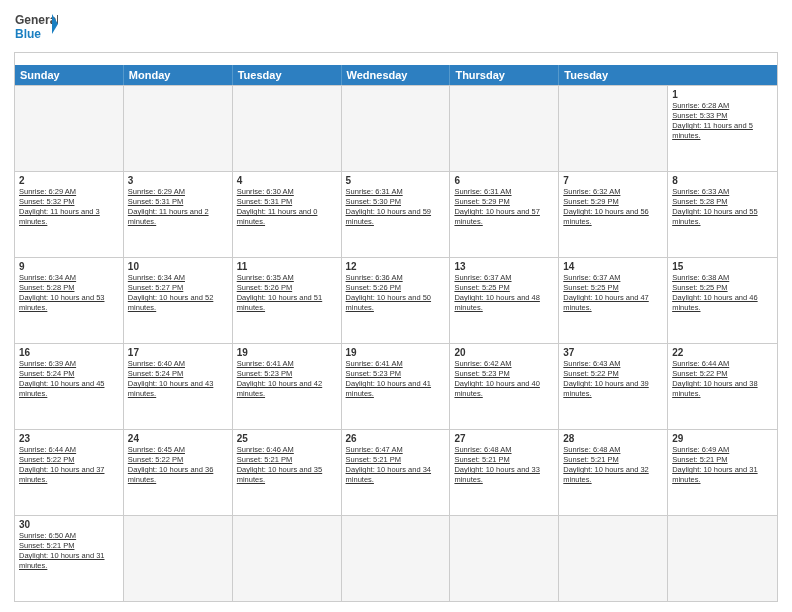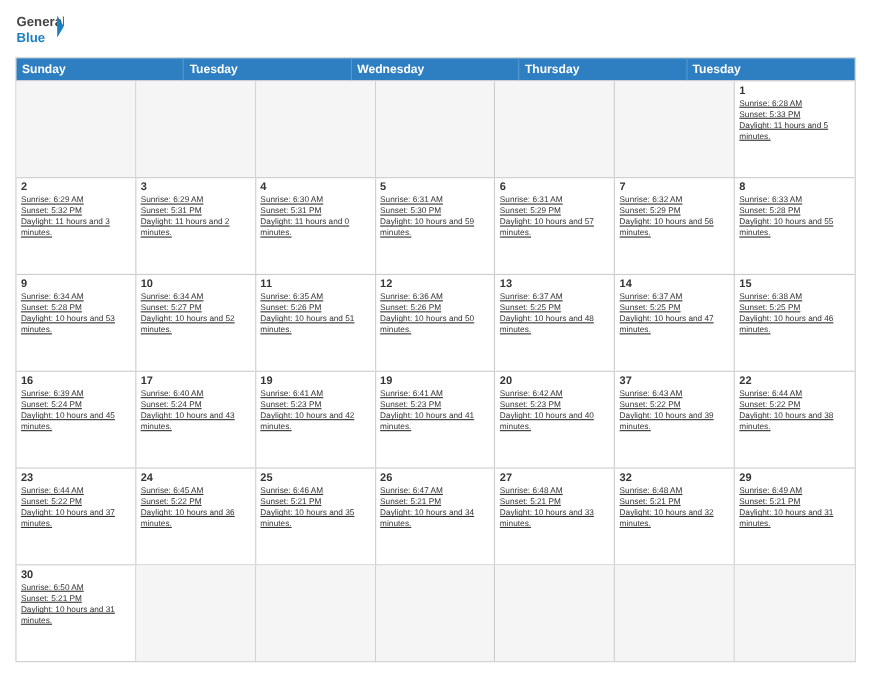--- a/index.html
+++ b/index.html
@@ -41,22 +41,23 @@
       color: #555;
     }
     .calendar {
       flex: 1;
       display: flex;
       flex-direction: column;
       border: 1px solid #ccc;
     }
     .cal-header-row {
       display: grid;
-      grid-template-columns: repeat(5, 1fr);
+      grid-template-columns: repeat(7, 1fr);
       background: #2d7fc1;
+      margin-top: 12px;
     }
     .cal-header-cell {
       color: #fff;
       font-size: 11px;
       font-weight: bold;
       padding: 4px 5px;
       border-right: 1px solid #5599cc;
     }
     .cal-header-cell:last-child { border-right: none; }
     .cal-body {
@@ -109,20 +110,21 @@
       </div>
     <div class="title-area">
       <div class="month-title"></div>
       <div class="subtitle"></div>
     </div>
   </div>
 
   <div class="calendar">
     <div class="cal-header-row">
     <div class="cal-header-cell">Sunday</div>
+        <div class="cal-header-cell">Monday</div>
         <div class="cal-header-cell">Tuesday</div>
         <div class="cal-header-cell">Wednesday</div>
         <div class="cal-header-cell">Thursday</div>
         <div class="cal-header-cell">Tuesday</div>
       </div>
     <div class="cal-body">
     <div class="cal-row">
           <div class="cal-cell empty"></div>
           <div class="cal-cell empty"></div>
           <div class="cal-cell empty"></div>
@@ -239,21 +241,21 @@
           </div>
           <div class="cal-cell">
             <span class="day-num">26</span>
             <div class="cell-info">Sunrise: 6:47 AM<br>Sunset: 5:21 PM<br>Daylight: 10 hours and 34 minutes.</div>
           </div>
           <div class="cal-cell">
             <span class="day-num">27</span>
             <div class="cell-info">Sunrise: 6:48 AM<br>Sunset: 5:21 PM<br>Daylight: 10 hours and 33 minutes.</div>
           </div>
           <div class="cal-cell">
-            <span class="day-num">32</span>
+            <span class="day-num">28</span>
             <div class="cell-info">Sunrise: 6:48 AM<br>Sunset: 5:21 PM<br>Daylight: 10 hours and 32 minutes.</div>
           </div>
           <div class="cal-cell">
             <span class="day-num">29</span>
             <div class="cell-info">Sunrise: 6:49 AM<br>Sunset: 5:21 PM<br>Daylight: 10 hours and 31 minutes.</div>
           </div>
         </div>
         <div class="cal-row">
           <div class="cal-cell">
             <span class="day-num">30</span>

